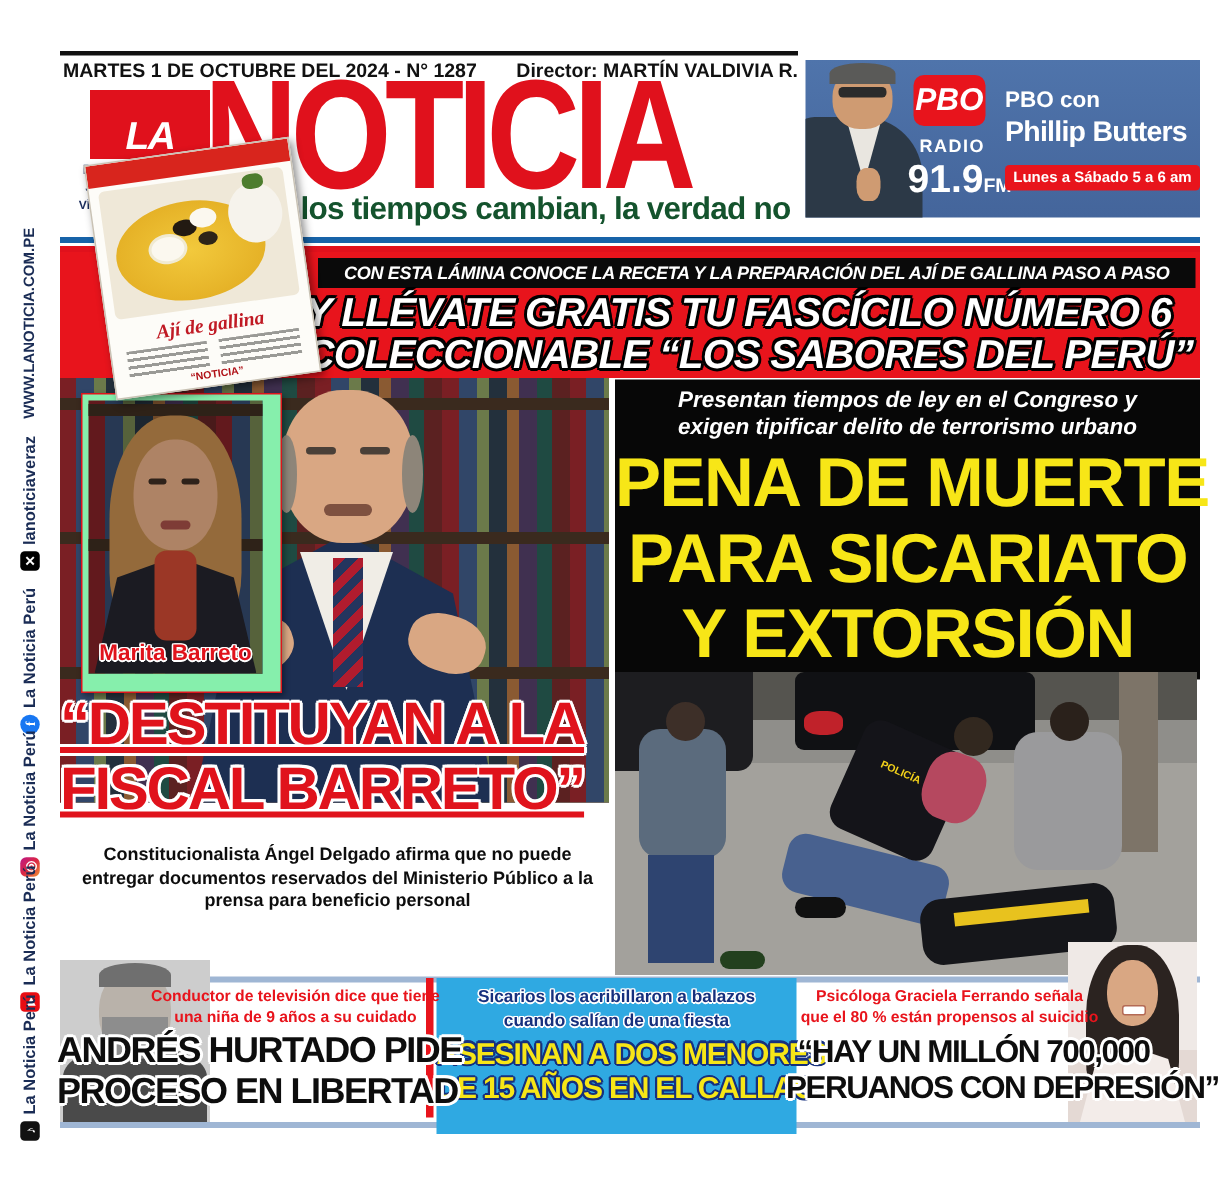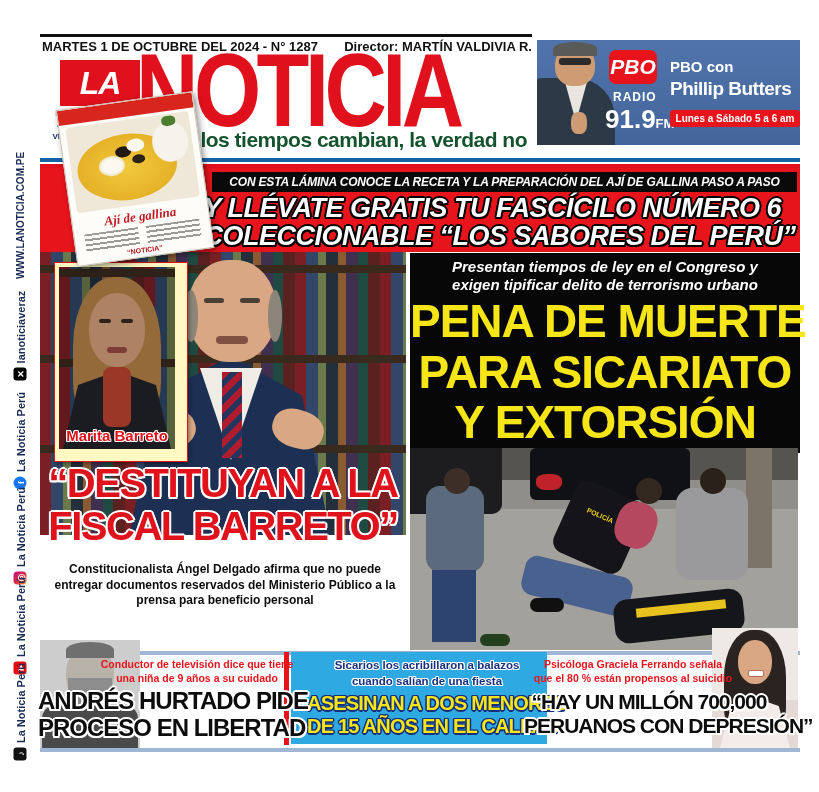--- a/index.html
+++ b/index.html
@@ -26,21 +26,21 @@
   .icon-badge{display:inline-flex;align-items:center;justify-content:center;
               width:13px;height:13px;color:#fff;font-size:9px;font-weight:bold;flex:none;}
   .i-x{background:#000;border-radius:3px;}
   .i-fb{background:#1877F2;border-radius:50%;font-family:"Liberation Serif",serif;}
   .i-ig{background:linear-gradient(45deg,#f09433,#dc2743,#bc1888);border-radius:4px;}
   .i-yt{background:#e80c12;border-radius:3px;font-size:7px;}
   .i-tk{background:#111;border-radius:3px;}
 
   
   .la-box{background:#e0111c;color:#fff;font-weight:900;font-style:italic;
-          display:flex;align-items:center;justify-content:center;font-size:32px;letter-spacing:-1px;}
+          display:flex;align-items:flex-end;justify-content:center;font-size:26px;letter-spacing:-1px;}
   .noticia{color:#e0111c;font-weight:900;font-size:96px;letter-spacing:-5px;line-height:.9;
            transform:scale(.9,1.08);transform-origin:left top;}
   .tagline{color:#14532d;font-weight:800;font-size:21px;letter-spacing:-.5px;text-align:right;}
   .price{color:#1a2c5b;font-weight:800;text-align:center;line-height:1.15;}
 
   
   .banner{background:#e8141c;}
   .banner-kicker{background:#0a0a0a;color:#fff;font-weight:800;font-style:italic;font-size:12px;
                  display:flex;align-items:center;justify-content:center;letter-spacing:-.2px;}
   .banner-line{color:#fff;font-weight:900;font-style:italic;font-size:27px;letter-spacing:-.5px;
@@ -53,28 +53,28 @@
   .booklet-title{color:#c01a24;font-family:"Liberation Serif",serif;font-style:italic;
                  font-weight:bold;font-size:13px;text-align:center;}
   .booklet-brand{color:#b01218;font-weight:900;font-size:7px;text-align:center;}
   .tiny-lines{background:repeating-linear-gradient(180deg,#9a9a96 0 2px,transparent 2px 5px);}
 
   
   .bookshelf{background:
      repeating-linear-gradient(0deg,rgba(0,0,0,0) 0 82px,#3a2a1e 82px 90px),
      repeating-linear-gradient(90deg,#7a1f24 0 11px,#314668 11px 23px,#6b7a4a 23px 31px,
         #23303c 31px 43px,#8a5a32 43px 51px,#403050 51px 63px,#1f4a42 63px 73px,#5b2121 73px 85px);}
-  .photo-frame{background:#fef9c3;border:1px solid #e0131c;box-shadow:1px 2px 4px rgba(0,0,0,.4);}
+  .photo-frame{background:#86efac;border:1px solid #e0131c;box-shadow:1px 2px 4px rgba(0,0,0,.4);}
   .crime{background:linear-gradient(180deg,#55544f 0 16%,#8f8e8a 16% 30%,#a3a19c 30% 100%);overflow:hidden;}
   .gray-photo{background:#cdcdcd;overflow:hidden;}
   .woman-photo{background:linear-gradient(180deg,#efe9e6 0 60%,#e4d9d4 60% 100%);overflow:hidden;}
 
   
   .main-head{color:#e0131c;font-weight:900;font-size:40px;letter-spacing:-1.5px;line-height:1.08;
-             text-align:center;}
+             text-align:left;text-decoration:underline;}
   .deck{color:#0d0d0d;font-weight:700;font-size:12px;line-height:1.3;text-align:center;}
   .black-box{background:#070707;}
   .pena-kicker{color:#fff;font-weight:800;font-style:italic;font-size:15px;text-align:center;line-height:1.2;}
   .pena-head{color:#f7e617;font-weight:900;font-size:46px;letter-spacing:-1px;line-height:1.1;text-align:center;}
   .kicker-red{color:#e8141c;font-weight:800;font-size:10.5px;line-height:1.35;text-align:center;}
   .bottom-head{color:#0d0d0d;font-weight:900;font-size:24px;letter-spacing:-1px;line-height:1.12;text-align:center;}
   .blue-box{background:#2fa9e2;}
   .blue-kicker{color:#16307e;font-weight:800;font-size:11.5px;line-height:1.35;text-align:center;}
   .yellow-head{color:#f7e617;font-weight:900;font-size:20px;letter-spacing:-.8px;line-height:1.15;text-align:center;}
 
@@ -268,21 +268,21 @@
   </div>
   <div class="abs" style="left:92px;top:657px;width:210px;z-index:2;">
     <div class="kicker-red nowrap">Conductor de televisión dice que tiene</div>
     <div class="kicker-red nowrap">una niña de 9 años a su cuidado</div>
   </div>
   <div class="abs" style="left:38px;top:688px;width:248px;z-index:2;">
     <div class="bottom-head stroke-w nowrap">ANDRÉS HURTADO PIDE</div>
     <div class="bottom-head stroke-w nowrap">PROCESO EN LIBERTAD</div>
   </div>
 
-  <div class="abs blue-box" style="left:291px;top:652px;width:240px;height:92px;padding-left:16px;">
+  <div class="abs blue-box" style="left:291px;top:652px;width:240px;height:104px;">
     <div class="blue-kicker nowrap stroke-w-thin" style="margin-top:6px;">Sicarios los acribillaron a balazos</div>
     <div class="blue-kicker nowrap stroke-w-thin">cuando salían de una fiesta</div>
     <div class="yellow-head nowrap stroke-navy" style="margin-top:3px;">ASESINAN A DOS MENORES</div>
     <div class="yellow-head nowrap stroke-navy">DE 15 AÑOS EN EL CALLAO</div>
   </div>
 
   <div class="abs woman-photo" style="left:712px;top:628px;width:86px;height:120px;">
     <div class="abs" style="left:12px;top:2px;width:62px;height:104px;background:#2b2320;border-radius:45% 45% 25% 25%;"></div>
     <div class="abs" style="left:26px;top:12px;width:34px;height:44px;background:#d9a783;border-radius:48%;"></div>
     <div class="abs" style="left:36px;top:42px;width:14px;height:5px;background:#fff;border-radius:2px;border:1px solid #b46a55;"></div>

